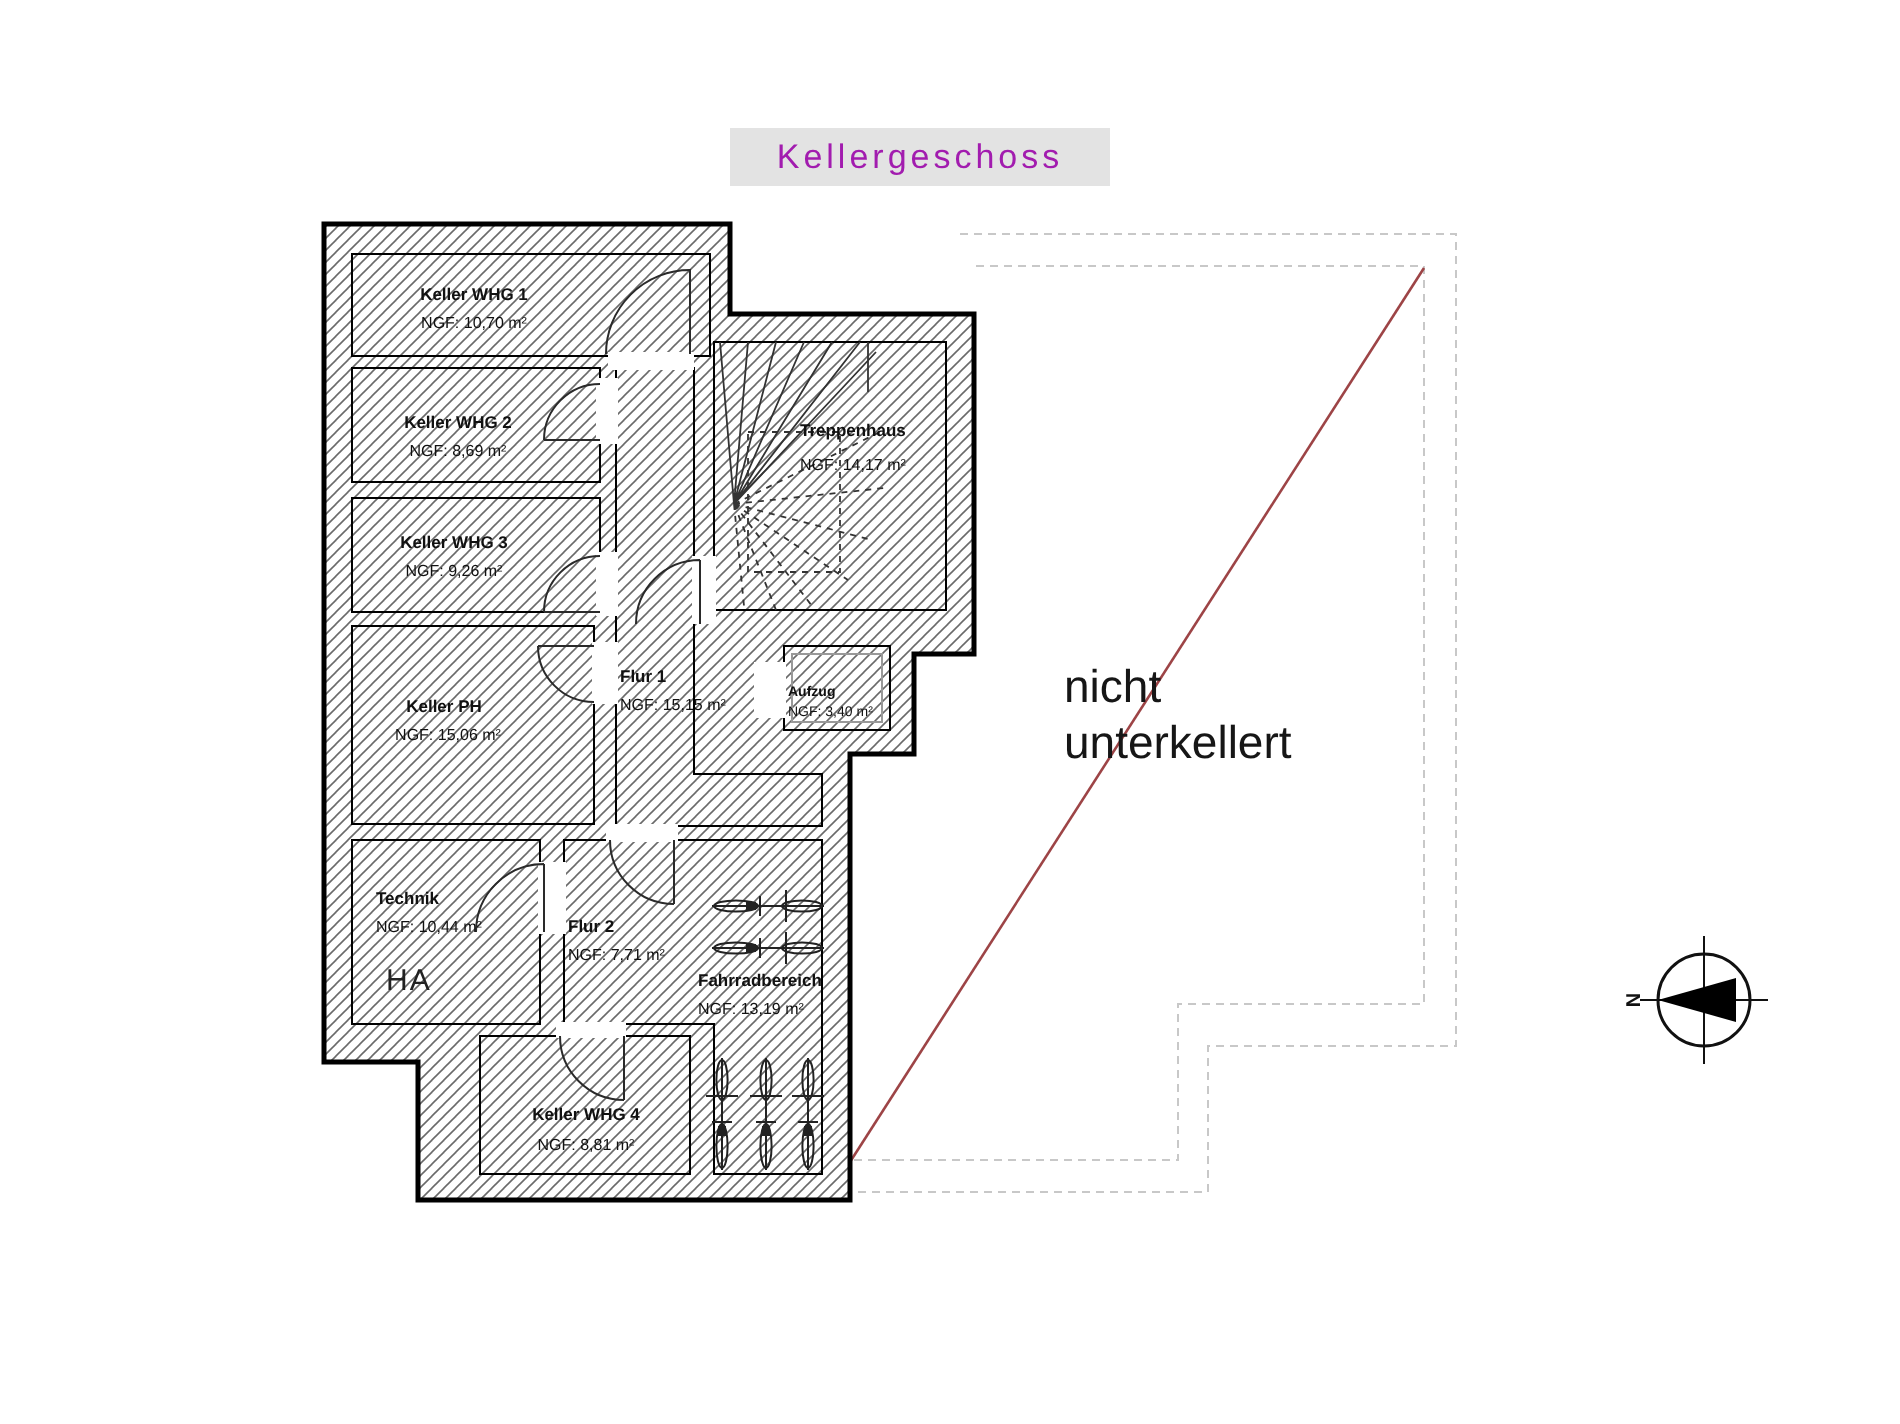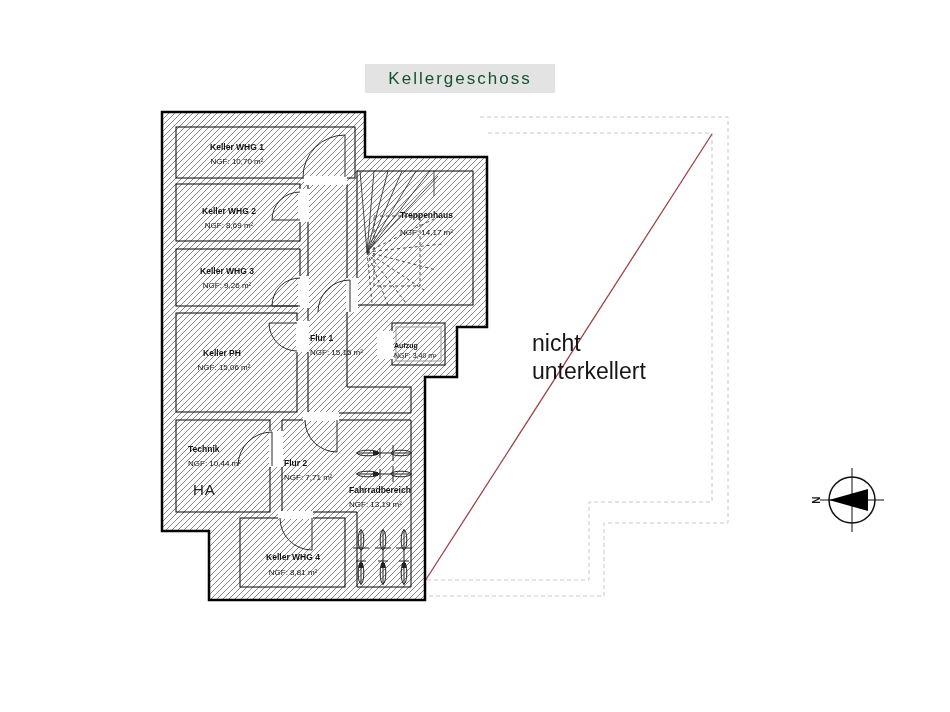--- a/index.html
+++ b/index.html
@@ -1,19 +1,19 @@
 <!DOCTYPE html>
 <html><head>
 <meta charset="utf-8">
 <style>
   html,body{margin:0;padding:0;background:#fff;}
   #stage{position:relative;width:950px;height:712px;background:#fff;overflow:hidden;
          font-family:"Liberation Sans", sans-serif;}
   .title{position:absolute;left:365px;top:64px;width:190px;height:29px;line-height:29px;
-         text-align:center;font-size:17px;letter-spacing:2px;color:#14532d;}
+         text-align:center;font-size:17px;letter-spacing:2px;color:#a21caf;}
   svg{position:absolute;left:0;top:0;}
   .rname{font:bold 8.5px "Liberation Sans", sans-serif;fill:#111;}
   .rarea{font:8px "Liberation Sans", sans-serif;fill:#111;}
   .tiny-name{font:bold 7px "Liberation Sans", sans-serif;fill:#111;}
   .tiny-area{font:7px "Liberation Sans", sans-serif;fill:#111;}
   .ha{font:15px "Liberation Sans", sans-serif;fill:#222;letter-spacing:1px;}
   .big{font:23px "Liberation Sans", sans-serif;fill:#161616;}
   .north{font:bold 10px "Liberation Sans", sans-serif;fill:#111;}
   .wall-line{stroke:#000;stroke-width:1;fill:none;}
   .door{stroke:#2a2a2a;stroke-width:1;fill:none;}

